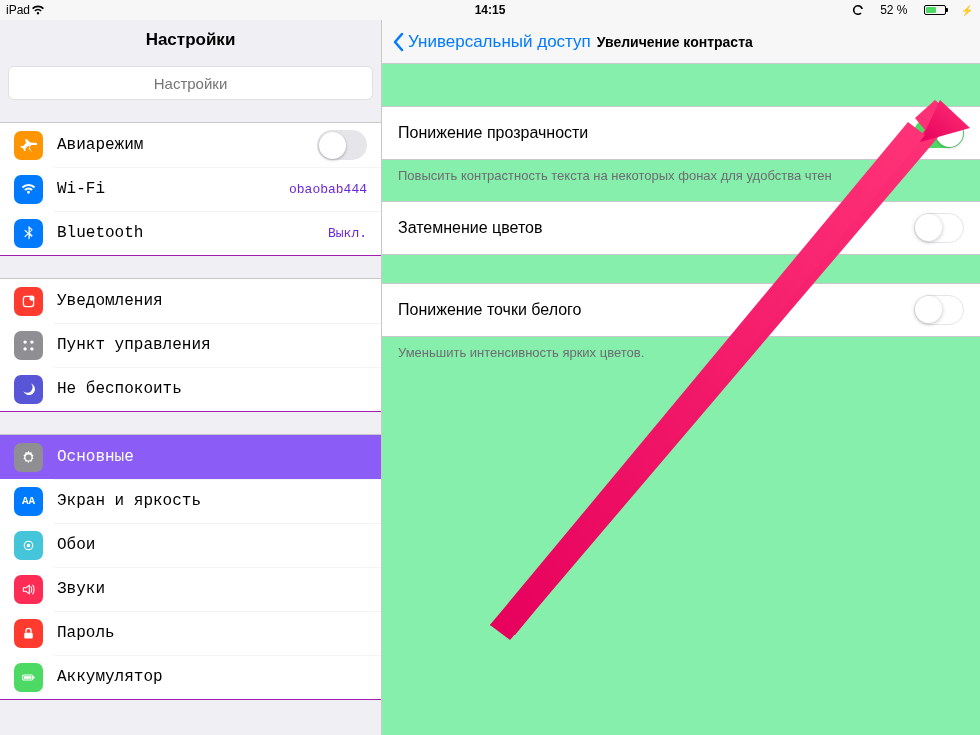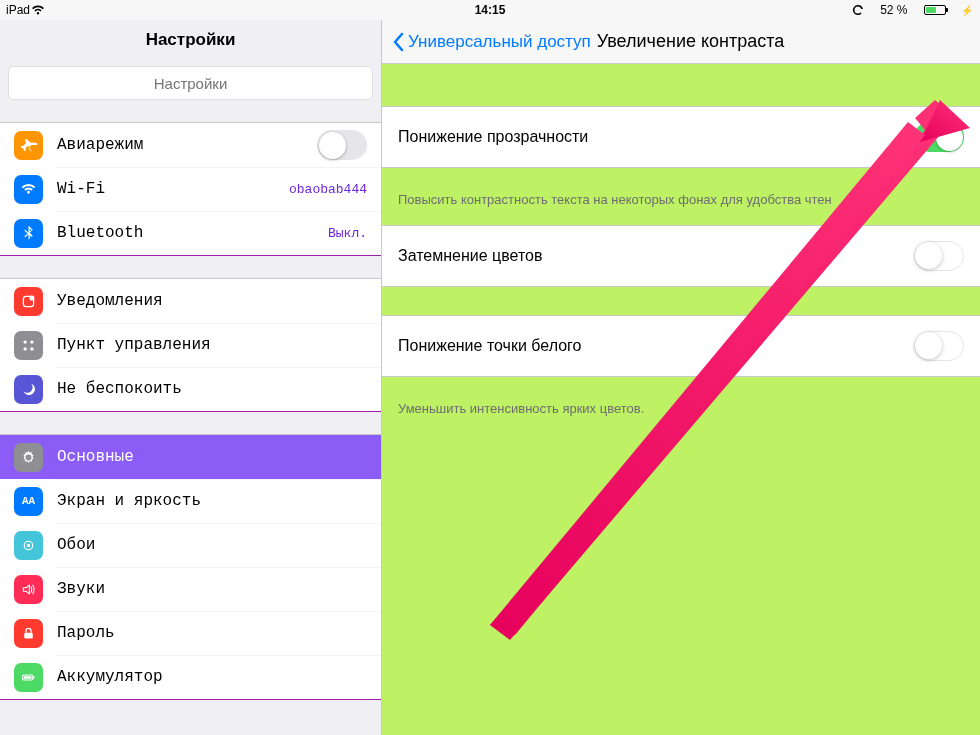--- a/index.html
+++ b/index.html
@@ -87,48 +87,48 @@
   .small-switch {
     width: 50px; height: 30px; border-radius: 16px; background:#e5e5ea; position:relative; margin-left:auto;
   }
   .small-switch .knob{
     position:absolute; width:27px; height:27px; border-radius:50%; background:#fff; top:1.5px; left:1.5px;
     box-shadow: 0 1px 3px rgba(0,0,0,0.3);
   }
 
   .detail {
     flex:1;
-    background:#bef264;
+    background:#86efac;
   }
   .detail-header{
     height: 44px;
     display:flex;
     align-items:center;
     padding: 0 10px;
     border-bottom: 1px solid #c8c7cc;
     background:#f7f7f7;
   }
   .back-btn { display:flex; align-items:center; color:#007aff; font-size:17px; cursor:pointer;}
   .back-btn svg{ margin-right:4px;}
-  .detail-title { font-size:18px; font-weight:400; margin-left: 6px;}
+  .detail-title { font-size:14px; font-weight:700; margin-left: 6px;}
   .detail-body { padding-top: 42px; }
 
   .d-group { background:#fff; border-top:1px solid #c8c7cc; border-bottom:1px solid #c8c7cc;}
   .d-row {
-    display:flex; align-items:center; height:60px; padding: 0 16px;
+    display:flex; align-items:center; height:52px; padding: 0 16px;
   }
   .d-row .d-label{ font-size:16px; }
   .d-row .switch{
     width: 50px; height:30px; border-radius:16px; margin-left:auto; position:relative;
   }
   .d-row .switch.off{ background:#fff; border:1.5px solid #e4e4e9;}
   .d-row .switch.off .knob{ position:absolute; left:0; top:0; width:27px; height:27px; border-radius:50%; background:#fff; box-shadow:0 1px 4px rgba(0,0,0,0.25);}
   .d-row .switch.on{ background:#4cd964;}
   .d-row .switch.on .knob{ position:absolute; right:1.5px; top:1.5px; width:27px; height:27px; border-radius:50%; background:#fff; box-shadow:0 1px 3px rgba(0,0,0,0.25);}
-  .caption{ font-size:13px; color:#6d6d72; padding: 8px 16px 24px; margin-top: 16px; }
+  .caption{ font-size:13px; color:#6d6d72; padding: 8px 16px 24px; }
   .caption.tight{ padding-bottom: 18px;}
 
   
   .ic-airplane{ background:#ff9500;}
   .ic-wifi{ background:#007aff;}
   .ic-bt{ background:#007aff;}
   .ic-notif{ background:#ff3b30;}
   .ic-cc{ background:#8e8e93;}
   .ic-dnd{ background:#5856d6;}
   .ic-general{ background:#8e8e93;}

